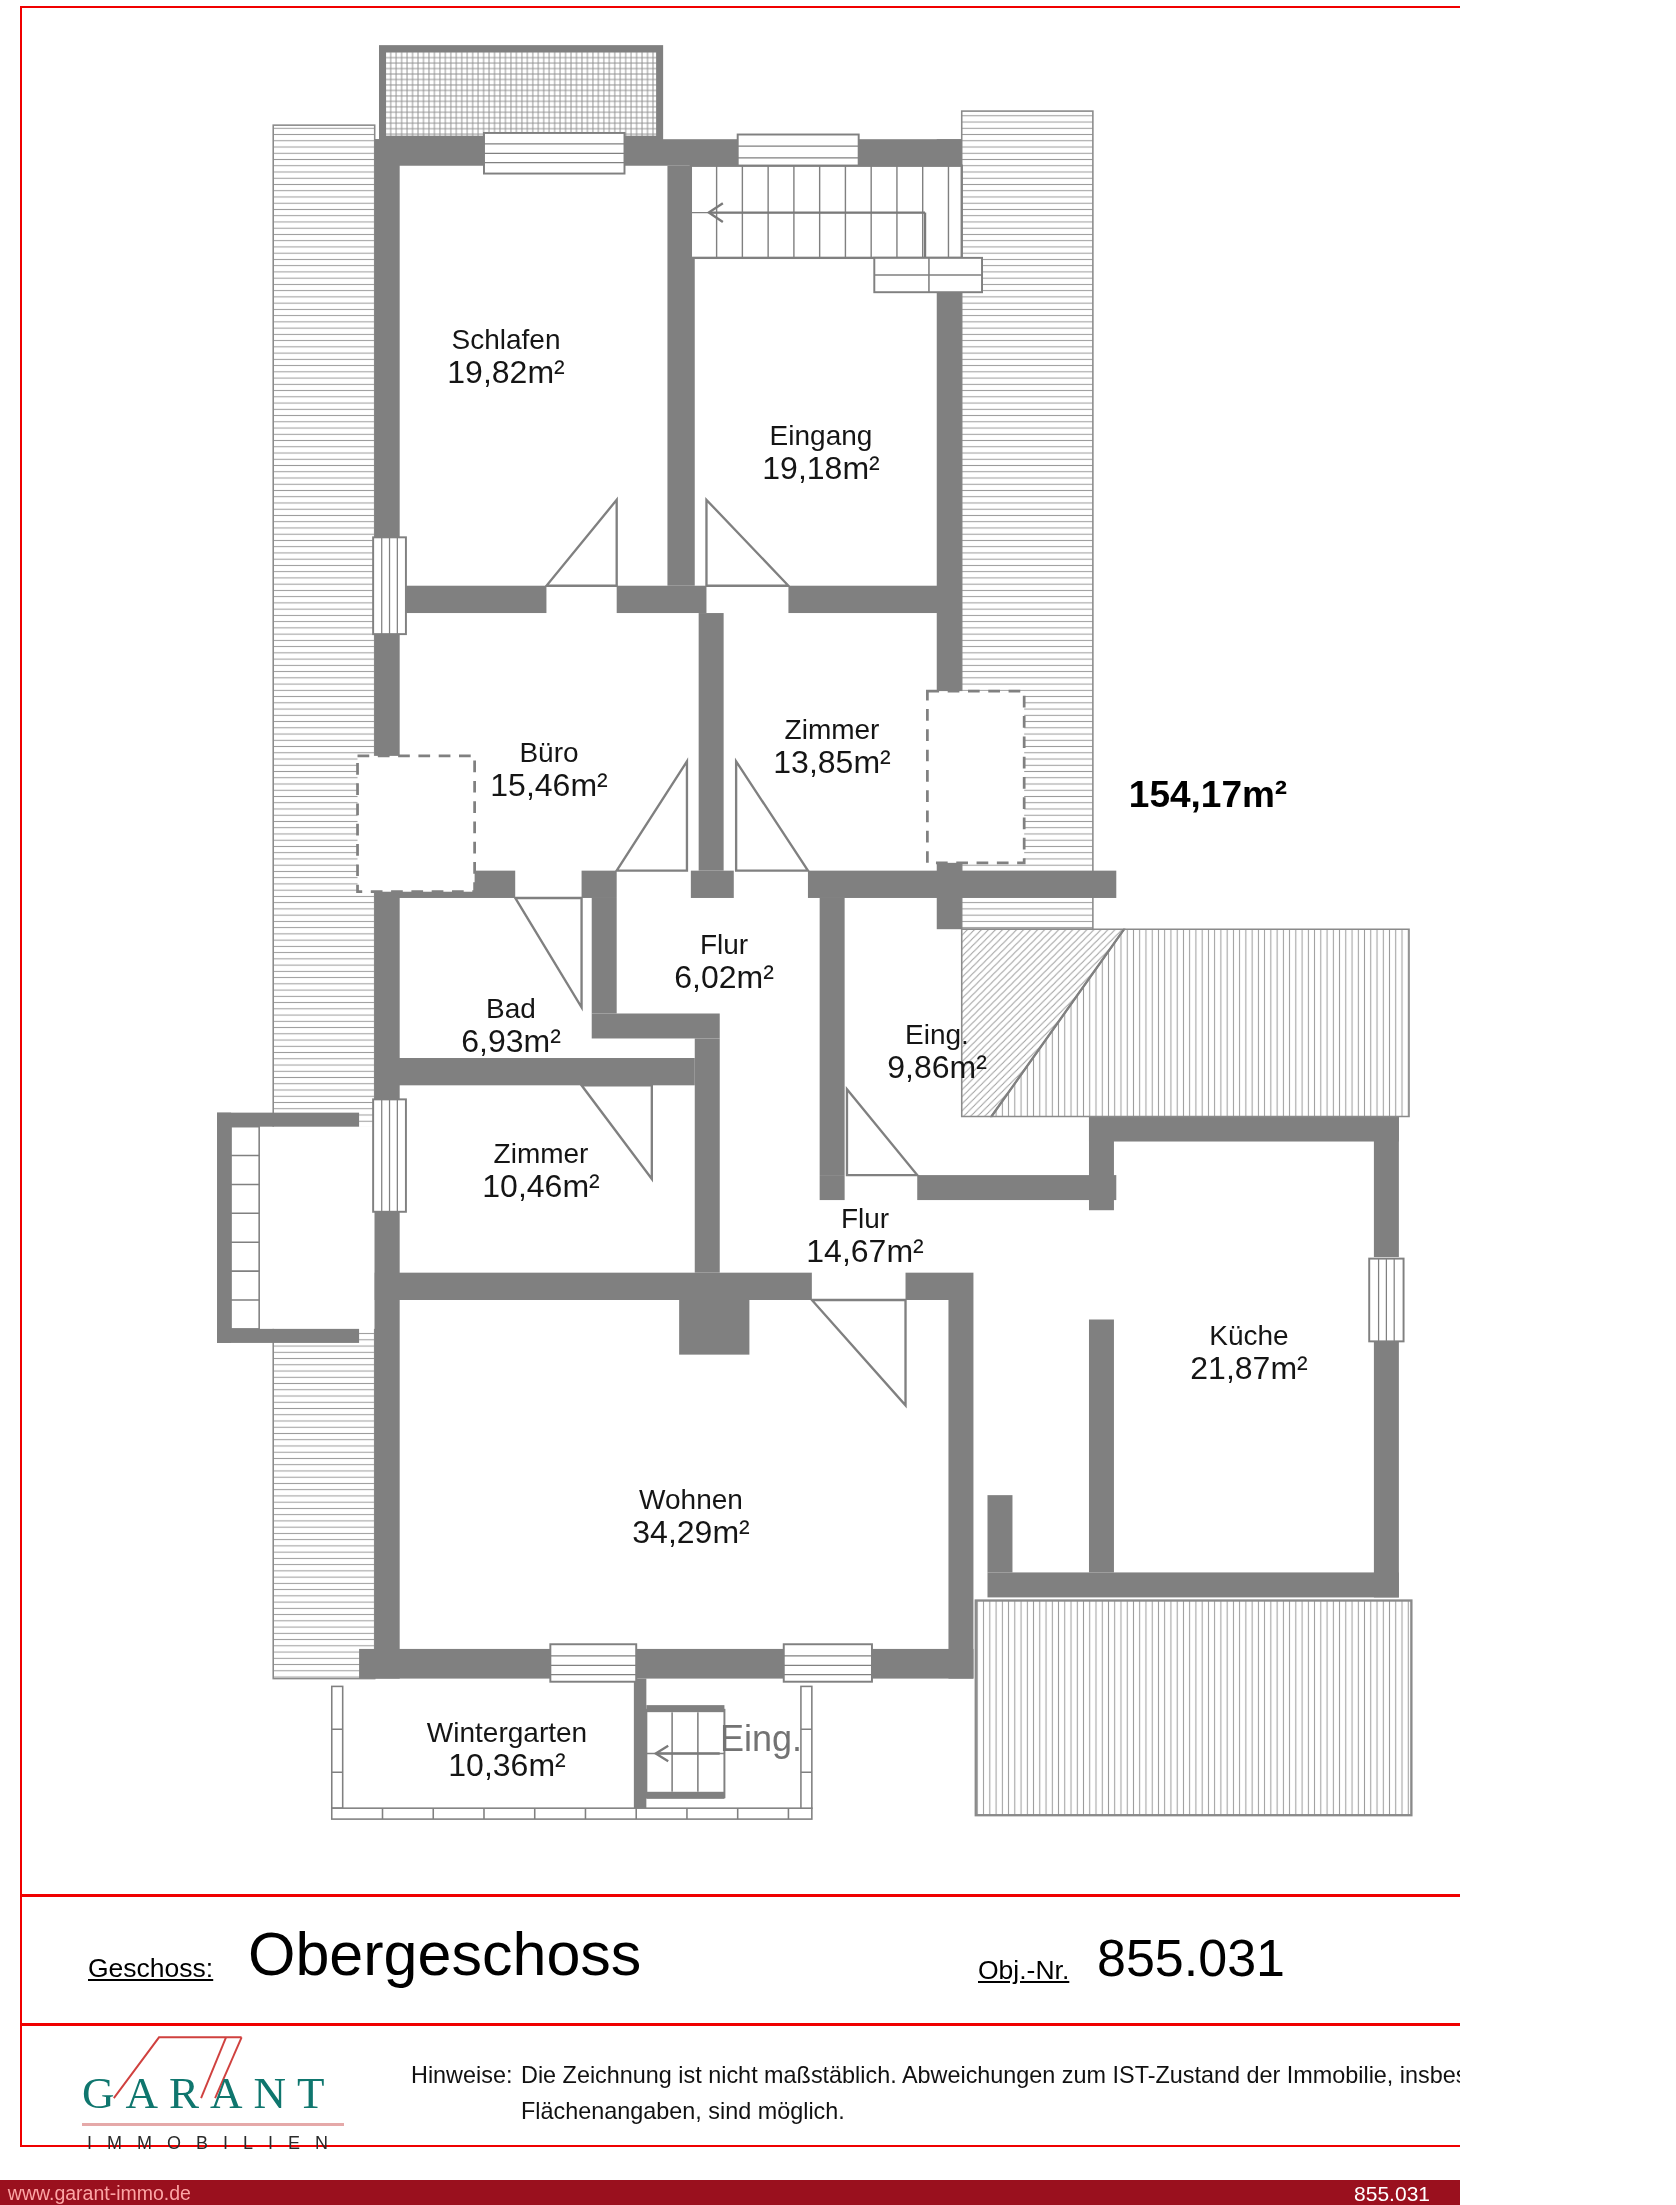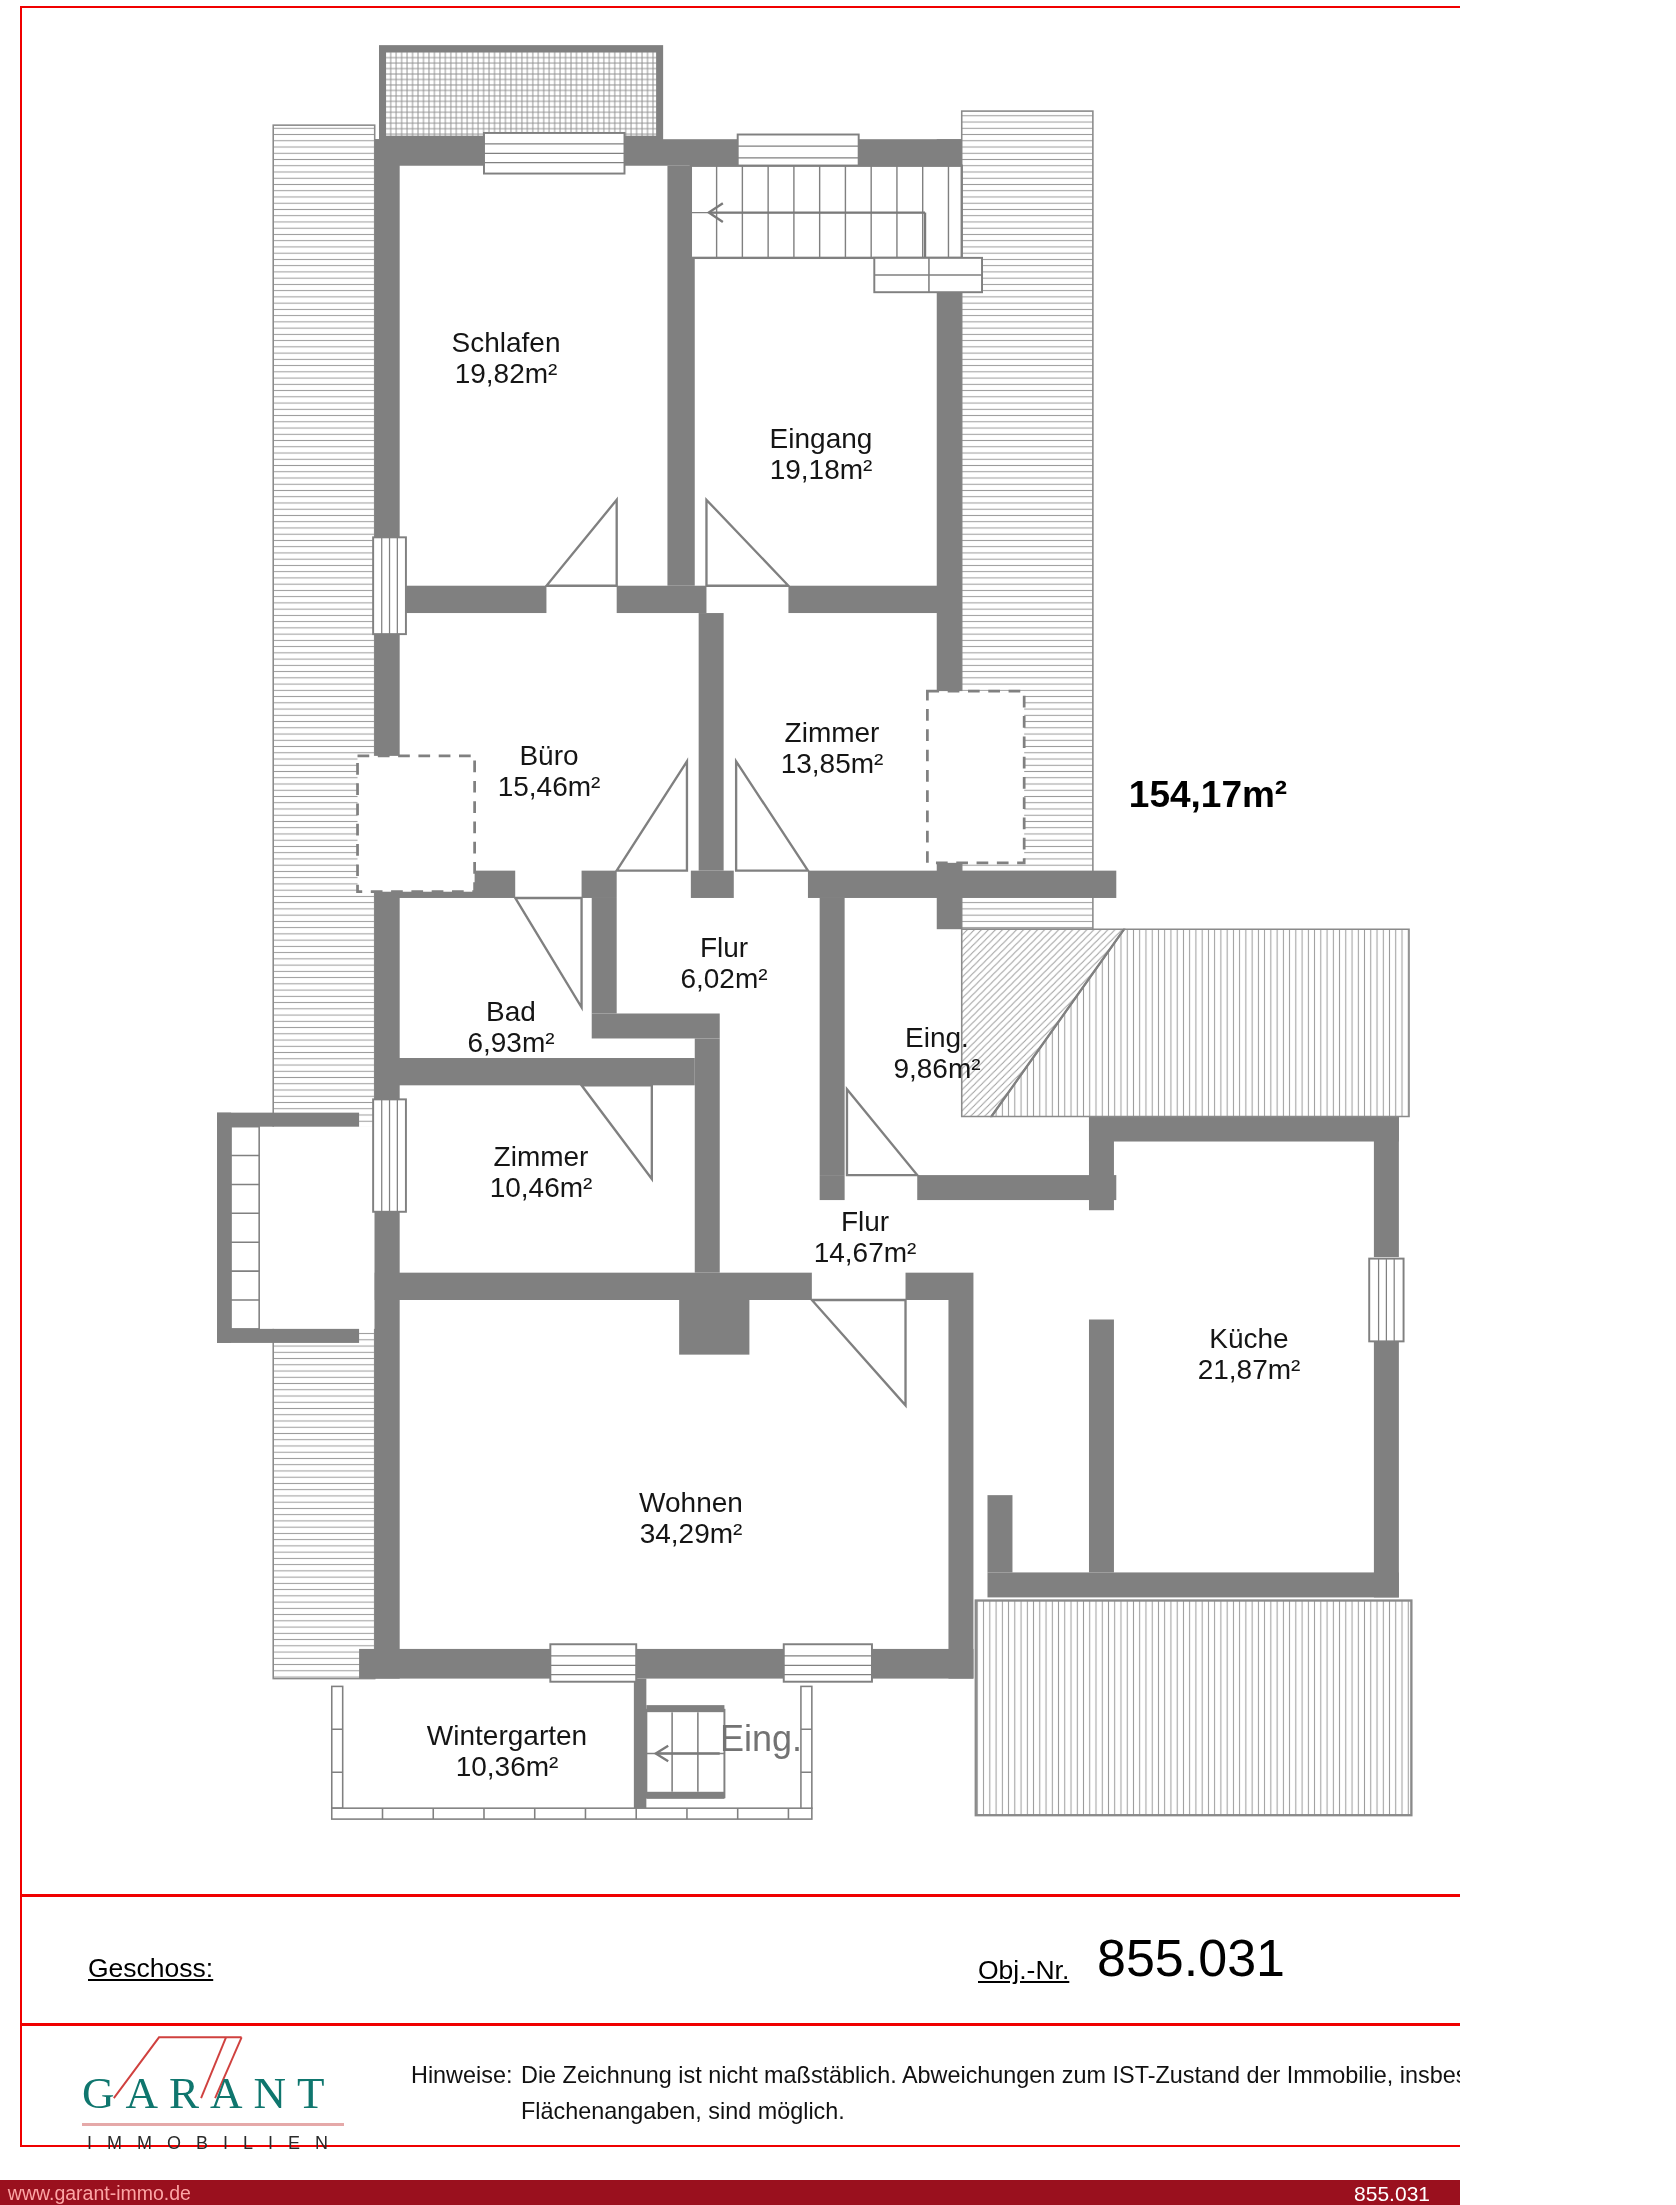--- a/index.html
+++ b/index.html
@@ -4,21 +4,21 @@
 <style>
   html,body{margin:0;padding:0;background:#fff;}
   .page{position:relative;width:1460px;height:2205px;background:#fff;overflow:hidden;
         font-family:"Liberation Sans", sans-serif;color:#111;}
   .abs{position:absolute;}
   
   .rline{position:absolute;background:#f00000;}
   
   .rl{position:absolute;transform:translate(-50%,-50%);text-align:center;line-height:1.12;white-space:nowrap;}
   .rn{display:block;font-size:28px;color:#151515;}
-  .ra{display:block;font-size:28px;color:#151515;}
+  .ra{display:block;font-size:32px;color:#151515;}
   .single{font-size:36px;color:#737373;margin-top:35px;}
   .total{font-size:37px;font-weight:bold;color:#000;}
   
   .t-small{position:absolute;font-size:26.5px;color:#000;text-decoration:underline;}
   .t-big{position:absolute;font-size:61px;color:#000;}
   .t-num{position:absolute;font-size:52px;font-weight:500;color:#000;}
   .t-gez{position:absolute;font-size:33px;color:#000;}
   
   .logo-main{position:absolute;font-family:"Liberation Serif", serif;font-size:45px;letter-spacing:11px;color:#0f766e;}
   .logo-sub{position:absolute;font-size:18px;letter-spacing:15px;color:#2a2a2a;}
@@ -250,20 +250,21 @@
     <span class="total">154,17m²</span></div>
 
   <div class="rline" style="left:19.5px;top:6.2px;width:1637px;height:2.3px"></div>
   <div class="rline" style="left:19.5px;top:6.2px;width:2.3px;height:2141px"></div>
   <div class="rline" style="left:1654px;top:6.2px;width:2.3px;height:2141px"></div>
   <div class="rline" style="left:19.5px;top:1894px;width:1637px;height:3.1px"></div>
   <div class="rline" style="left:19.5px;top:2023px;width:1637px;height:3.1px"></div>
   <div class="rline" style="left:19.5px;top:2145px;width:1637px;height:2.3px"></div>
 
   <span class="t-small" style="left:88px;top:1953px">Geschoss:</span>
+  <span class="t-big" style="left:248px;top:1919px">Obergeschoss</span>
   <span class="t-small" style="left:978px;top:1955px">Obj.-Nr.</span>
   <span class="t-num" style="left:1097px;top:1928px">855.031</span>
   <span class="t-small" style="left:1514px;top:1955px">gez.:</span>
   <span class="t-gez" style="left:1594px;top:1948px">k</span>
 
   <svg class="abs" style="left:92px;top:2028px" width="187" height="74" viewBox="0 0 240 95">
     <path d="M28 90 L86 12 L192 12" fill="none" stroke="#d0413f" stroke-width="2.5"></path>
     <path d="M192 12 L158 90" fill="none" stroke="#d0413f" stroke-width="2.5"></path>
     <path d="M172 12 L140 90" fill="none" stroke="#d0413f" stroke-width="2.5"></path>
   </svg>

